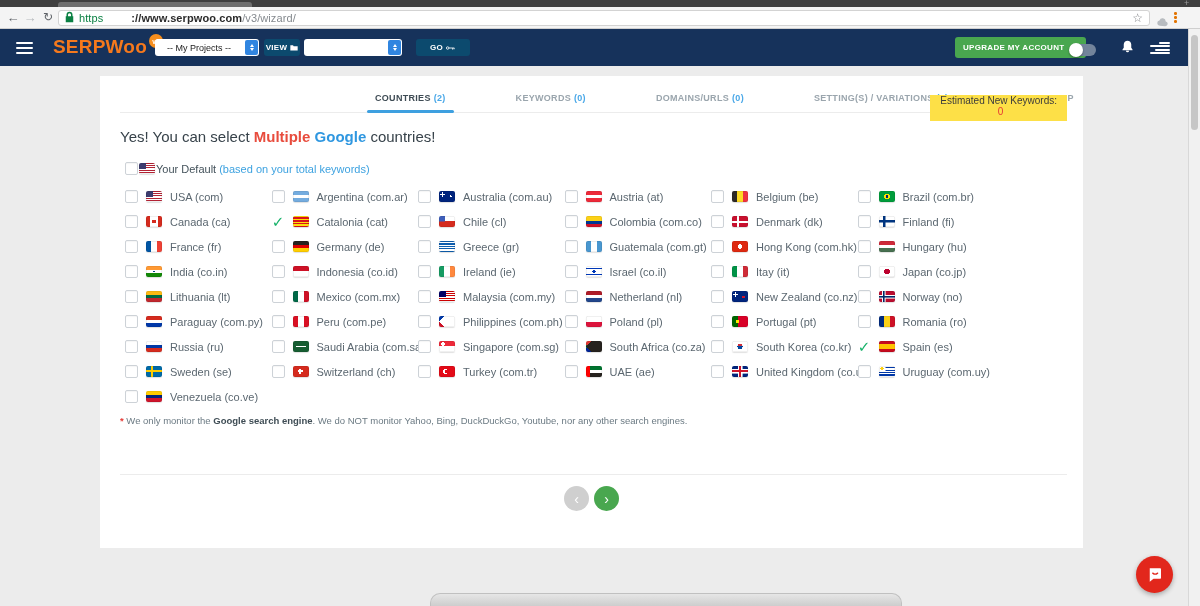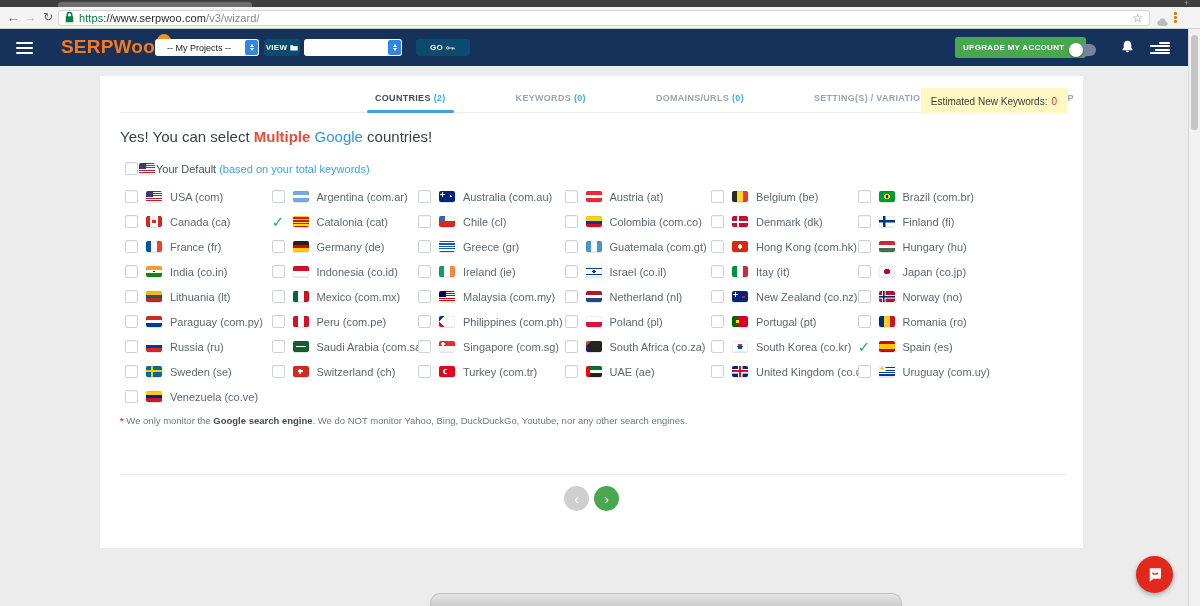--- a/index.html
+++ b/index.html
@@ -12,37 +12,37 @@
   .btab{left:58px;top:2px;width:194px;height:5px;background:#6e6e6e;border-radius:3px 3px 0 0;}
   .newtab{left:1184px;top:-1px;color:#9a9a9a;font-size:9px;line-height:9px;}
   .toolbar{left:0;top:7px;width:1200px;height:22px;background:#f4f4f4;border-bottom:1px solid #cfcfcf;}
   .navbtn{top:3px;font-size:13px;line-height:15px;color:#5f6368;width:16px;text-align:center;}
   .b-back{left:5px;}
   .b-fwd{left:22px;color:#b6b9bd;}
   .b-reload{left:40px;font-size:12px;}
   .urlbar{left:58px;top:3px;width:1092px;height:16px;background:#fff;border:1px solid #d3d3d3;border-radius:3px;display:flex;align-items:center;padding:0 6px;gap:5px;}
   .urltext{font-size:11px;letter-spacing:.1px;white-space:nowrap;}
   .u-scheme{color:#0b8043;font-weight:normal;}
-  .u-host{color:#2b2b2b;font-weight:normal;}
+  .u-host{color:#2b2b2b;font-weight:bold;padding-left:28px;}
   .u-path{color:#84898e;}
   .u-spacer{flex:1;}
   .star{color:#838589;font-size:12px;line-height:12px;}
   .extcloud{left:1156px;top:6px;}
   .menu3{left:1174px;top:5px;display:flex;flex-direction:column;gap:1.5px;align-items:center;}
   .menu3 i{width:2.5px;height:2.5px;border-radius:50%;background:#e37400;}
 
   
   .scroll{left:1188px;top:29px;width:12px;height:577px;background:#f1f1f1;border-left:1px solid #d8d8d8;}
   .thumb{left:2px;top:6px;width:7px;height:95px;background:#c6c6c6;border-radius:4px;}
 
   
   .nav{left:0;top:29px;width:1188px;height:37px;background:#16325b;}
   .burger{left:16px;top:13px;width:17px;cursor:pointer;}
   .burger i{display:block;height:2px;background:#fff;margin-bottom:3px;border-radius:1px;}
-  .brand{left:61px;top:7px;font-size:19px;font-weight:bold;color:#f5791d;letter-spacing:.2px;}
+  .brand{left:53px;top:7px;font-size:19px;font-weight:bold;color:#f5791d;letter-spacing:.2px;}
   .v3badge{position:absolute;right:-16px;top:-2px;width:14px;height:14px;border-radius:50%;background:#f78f1e;color:#fff;font-size:6.5px;font-weight:bold;display:flex;align-items:center;justify-content:center;}
   .navsel{top:10px;height:17px;background:#fff;border-radius:3px;font-size:9px;color:#222;display:flex;align-items:center;padding-left:12px;position:absolute;}
   .sel1{left:155px;width:104px;}
   .sel2{left:304px;width:98px;}
   .spin{position:absolute;right:1px;top:1px;width:13px;height:15px;background:#3085e0;border-radius:2px;display:flex;flex-direction:column;align-items:center;justify-content:center;gap:1.5px;}
   .t-up{width:0;height:0;border-left:2.5px solid transparent;border-right:2.5px solid transparent;border-bottom:3px solid #fff;}
   .t-dn{width:0;height:0;border-left:2.5px solid transparent;border-right:2.5px solid transparent;border-top:3px solid #fff;}
   .bluebtn{position:absolute;top:10px;height:17px;background:#0c4a6e;border-radius:3px;color:#fff;font-size:8px;font-weight:bold;display:flex;align-items:center;justify-content:center;gap:3px;letter-spacing:.3px;cursor:pointer;}
   .btn-view{left:264px;width:36px;}
   .btn-go{left:416px;width:54px;}
@@ -54,25 +54,25 @@
   .navlines i{display:block;height:1.8px;background:#fff;margin-bottom:1.7px;border-radius:1px;margin-left:auto;}
 
   
   .card{left:100px;top:76px;width:983px;height:472px;background:#fff;}
   .tabbar{left:20px;right:16px;top:8px;height:29px;border-bottom:1px solid #ececec;position:absolute;}
   .tabs{position:absolute;left:205px;top:0;height:100%;display:flex;gap:18px;align-items:center;}
   .tab{position:relative;font-size:9px;font-weight:bold;letter-spacing:.3px;color:#9aa5ad;padding:0 2px;height:100%;display:flex;align-items:center;gap:3px;cursor:pointer;white-space:nowrap;margin-left:48px;}
   .tab .tc{color:#4aa8e8;}
   .tab.active .tl{color:#3e4b54;}
   .tab.active::after{content:"";position:absolute;left:-6px;right:-6px;bottom:-1px;height:3px;background:#3ea0e0;border-radius:2px;}
-  .est-badge{position:absolute;right:0;top:4px;height:26px;background:#fef9c3;display:flex;align-items:center;padding:0 10px;font-size:10px;color:#3c3c3c;white-space:nowrap;}
+  .est-badge{position:absolute;right:0;top:11px;height:26px;background:#fde047;display:flex;align-items:center;padding:0 10px;font-size:10px;color:#3c3c3c;white-space:nowrap;flex-direction:column;}
   .est-badge .val{color:#e53935;margin-left:4px;}
   .heading{left:20px;top:52px;font-size:15px;color:#37424a;}
   .h-red{color:#e84c3d;font-weight:bold;}
-  .h-blue{color:#2f97e0;font-weight:normal;}
+  .h-blue{color:#2f97e0;font-weight:bold;}
   .default-row{left:25px;top:86px;display:flex;align-items:center;gap:1px;position:absolute;cursor:pointer;}
   .d-label{font-size:11px;color:#44525b;}
   .d-sub{color:#3da2e0;}
   .grid{left:25px;top:108px;display:grid;grid-template-columns:repeat(6,146.5px);grid-auto-rows:25px;align-items:center;position:absolute;}
   .citem{display:flex;align-items:center;gap:8px;font-size:11px;color:#5b6770;cursor:pointer;white-space:nowrap;}
   .cbox{width:13px;height:13px;border:1px solid #cdd2d7;border-radius:2px;background:#fff;flex:none;box-shadow:inset 0 1px 1px rgba(0,0,0,.04);}
   .check{width:13px;flex:none;color:#17b26a;font-size:15px;font-weight:bold;line-height:13px;text-align:center;}
   .flag{width:16px;height:11px;border-radius:2px;flex:none;background:#ddd;box-shadow:inset 0 0 0 .5px rgba(0,0,0,.12),0 1px 1px rgba(0,0,0,.12);}
   .notes{left:20px;top:338px;font-size:9.5px;color:#6b7a83;line-height:14px;position:absolute;}
   .n-star{color:#e53935;font-weight:bold;}

